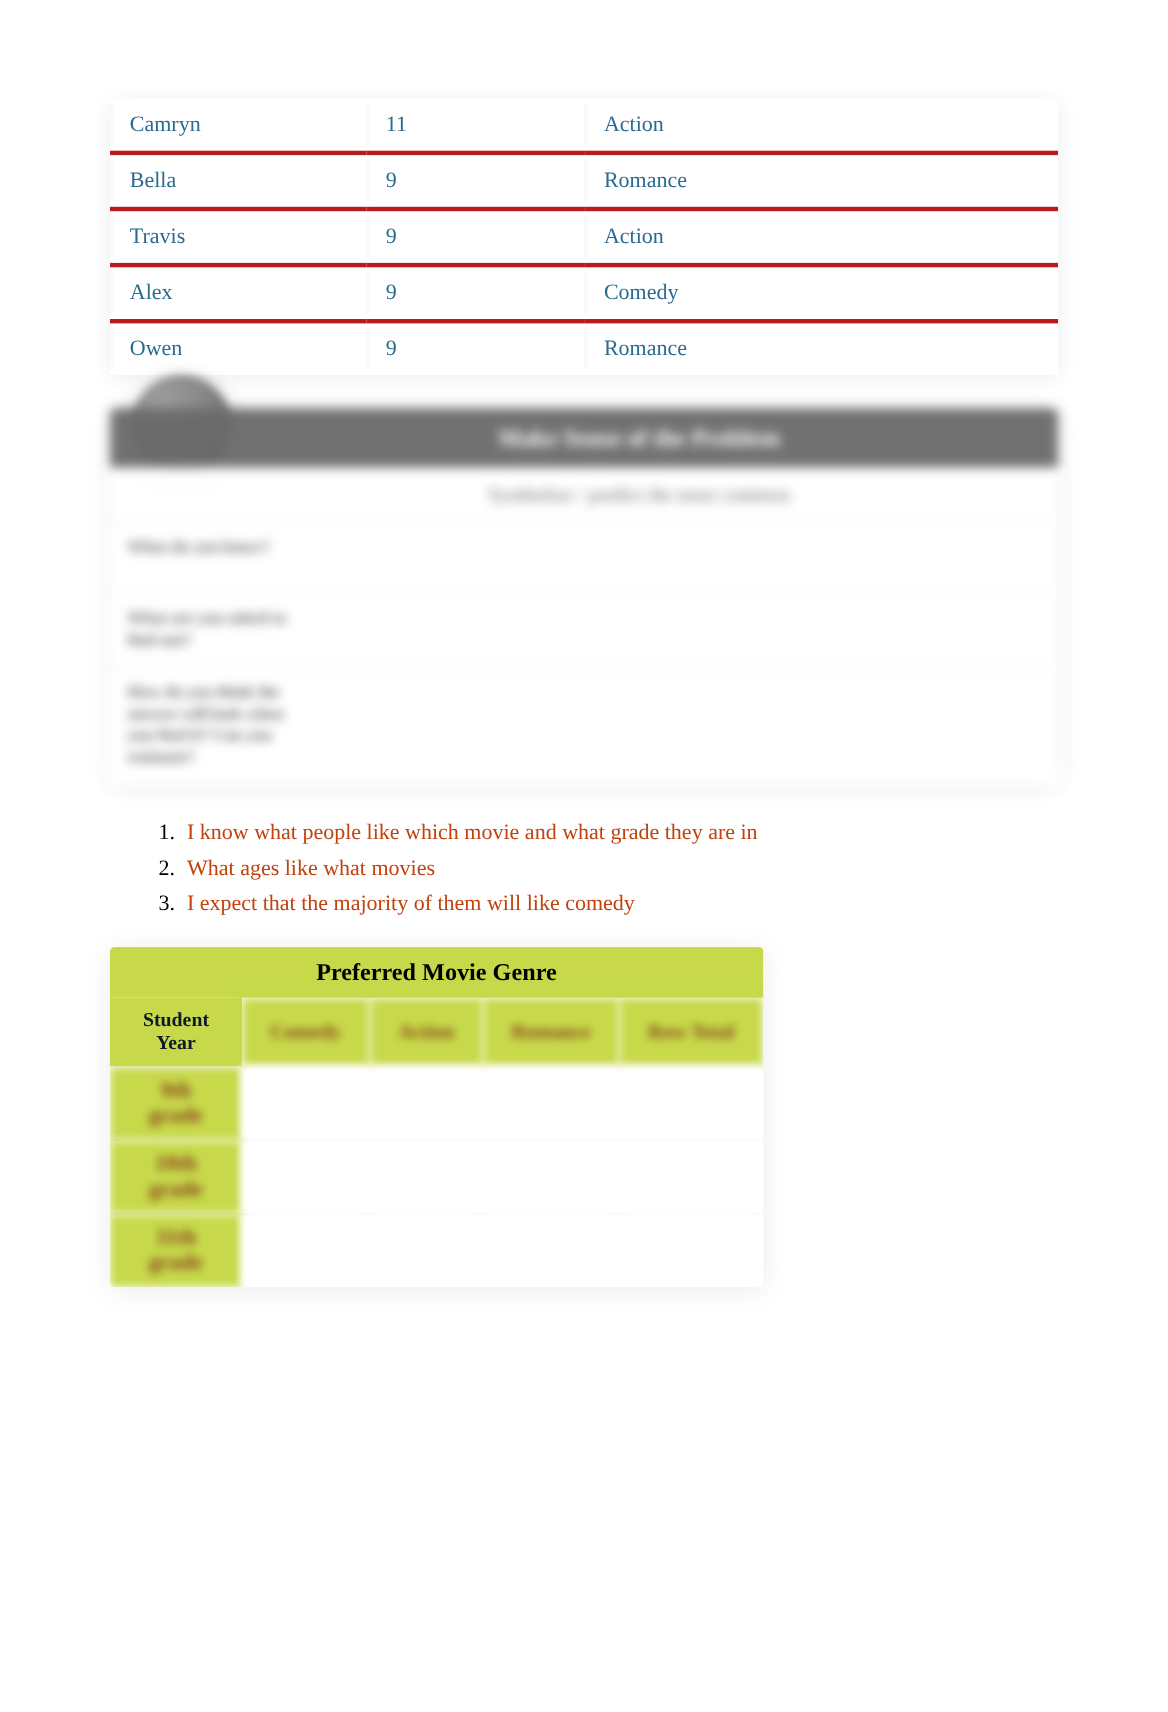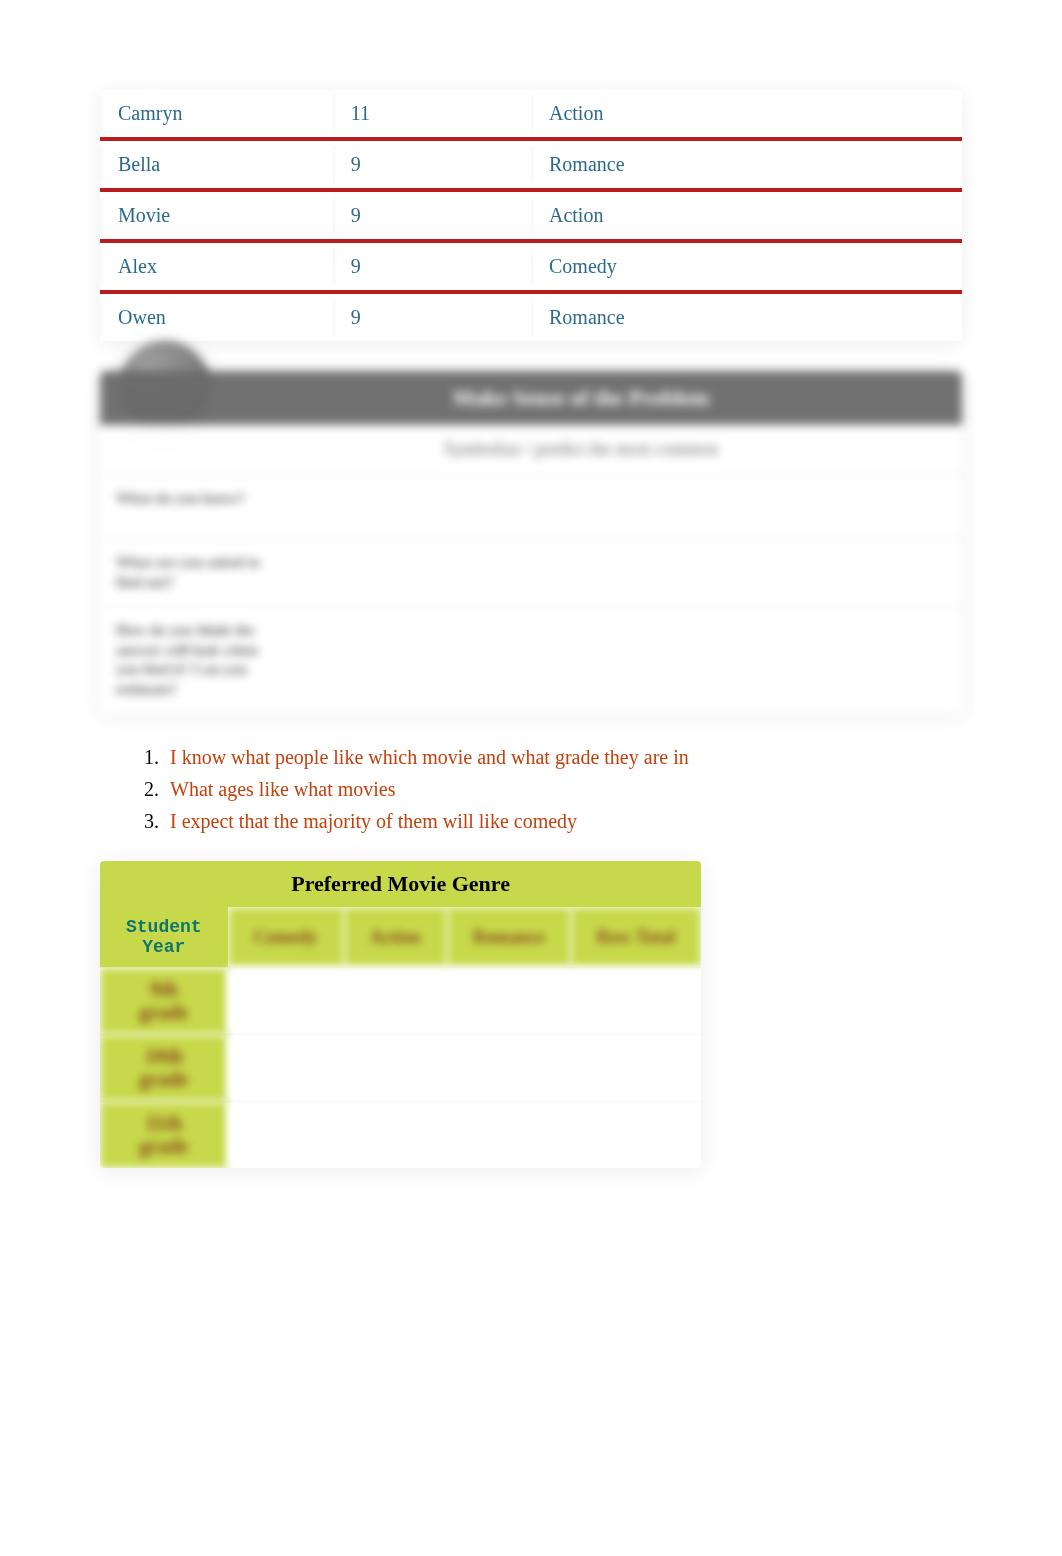--- a/index.html
+++ b/index.html
@@ -154,23 +154,22 @@
       color: #000;
       font-weight: bold;
       font-size: 22px;
       padding: 14px;
     }
     .freq-header-row th {
       background: #c7d94a;
       font-size: 18px;
     }
     .freq-header-row th:first-child {
-      color: #0f766e;
+      color: #0f172a;
       font-weight: bold;
-      font-family: Liberation Mono, monospace;
     }
     .freq-header-row th:not(:first-child){
       color: #873f1a;
       font-weight: 600;
       filter: blur(4px);
     }
     .freq-body td:first-child,
     .freq-body th:first-child{
       background: #c7d94a;
       color: #873f1a;
@@ -199,21 +198,21 @@
           <td>Camryn</td>
           <td>11</td>
           <td>Action</td>
         </tr>
         <tr>
           <td>Bella</td>
           <td>9</td>
           <td>Romance</td>
         </tr>
         <tr>
-          <td>Movie</td>
+          <td>Travis</td>
           <td>9</td>
           <td>Action</td>
         </tr>
         <tr>
           <td>Alex</td>
           <td>9</td>
           <td>Comedy</td>
         </tr>
         <tr>
           <td>Owen</td>

